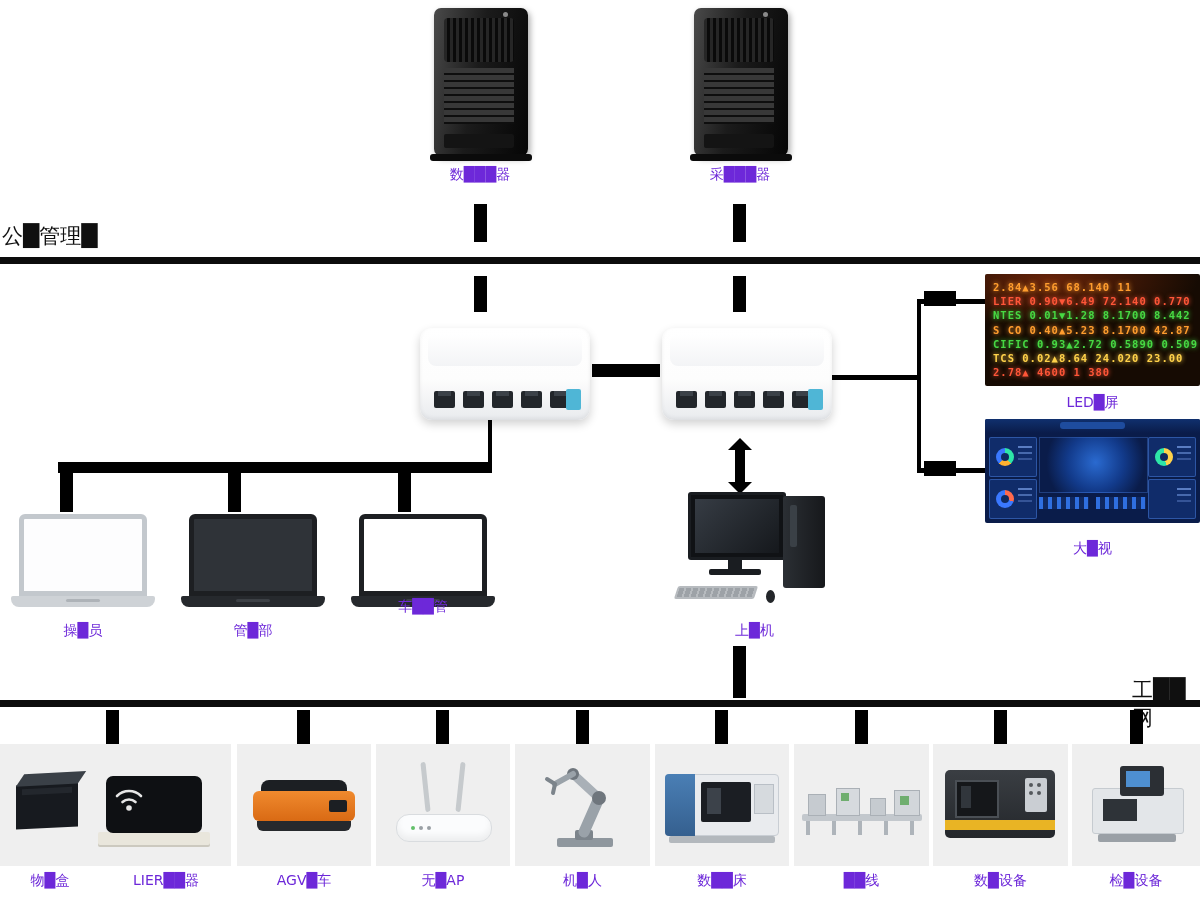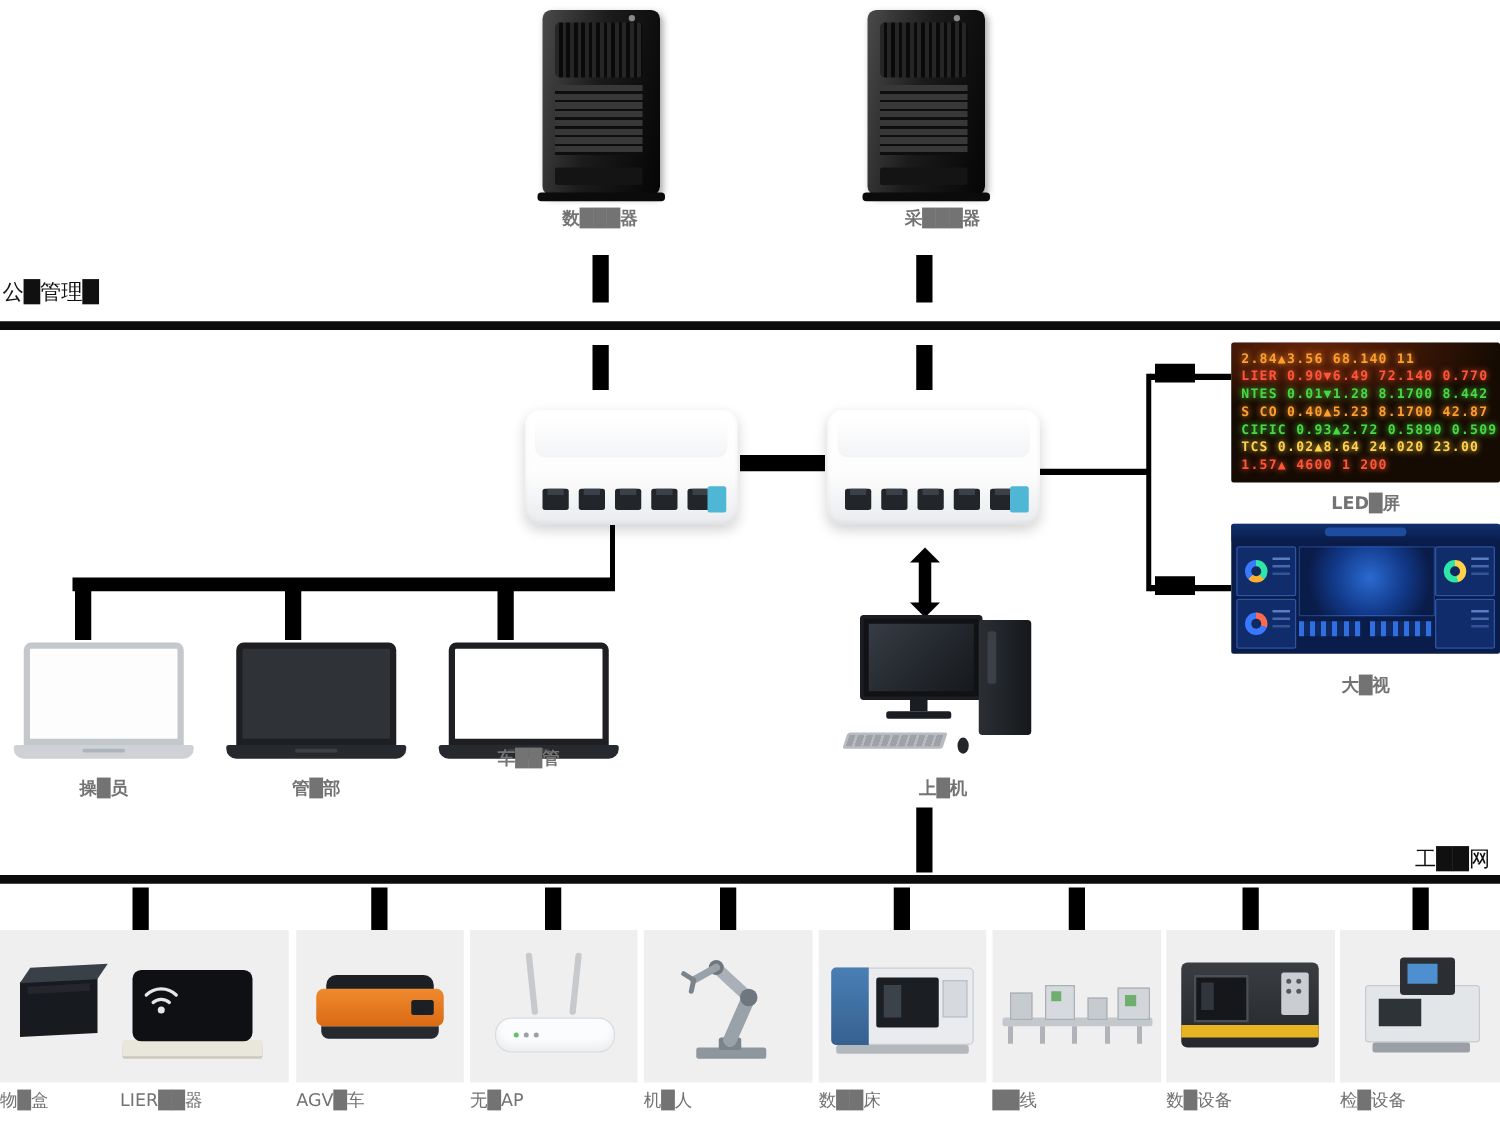--- a/index.html
+++ b/index.html
@@ -8,23 +8,23 @@
 
   
   .vbar{position:absolute;width:13px;background:#000;}
   .hbar{position:absolute;height:11px;background:#000;}
   .thinv{position:absolute;width:4px;background:#000;}
   .thinh{position:absolute;height:5px;background:#000;}
   .blk{position:absolute;background:#000;}
   .divider{position:absolute;left:0;width:1200px;height:7px;background:#0c0c0c;}
 
   
-  .lbl{position:absolute;font-size:14px;color:#737373;text-align:center;font-weight:bold;}
-  .zonelbl{position:absolute;font-size:17px;color:#101010;}
-  .eqlbl{position:absolute;top:872px;font-size:14px;color:#737373;text-align:left;}
+  .lbl{position:absolute;font-size:14px;color:#6d28d9;text-align:center;}
+  .zonelbl{position:absolute;font-size:21px;color:#101010;}
+  .eqlbl{position:absolute;top:872px;font-size:14px;color:#6d28d9;text-align:center;}
 
   
   .server{position:absolute;width:94px;height:148px;border-radius:7px;
           background:linear-gradient(100deg,#4a4a4a,#1b1b1b 45%,#050505);
           box-shadow:2px 3px 6px rgba(0,0,0,.35);}
   .server::after{content:"";position:absolute;left:-4px;right:-4px;bottom:-5px;height:7px;background:#0b0b0b;border-radius:3px;}
   .server .vent{position:absolute;left:10px;top:10px;right:14px;height:44px;border-radius:4px;
           background:repeating-linear-gradient(90deg,#262626 0 3px,#0a0a0a 3px 6px);}
   .server .bays{position:absolute;left:10px;top:60px;right:14px;height:56px;
           background:repeating-linear-gradient(180deg,#383838 0 5px,#0e0e0e 5px 7px);}
@@ -191,21 +191,21 @@
       <div class="foot"></div>
   </div>
   <div class="lbl" style="left:410px;top:166px;width:140px;">数███器</div>
 
   <div class="server" style="left:694px;top:8px;">
     <div class="pwr"></div>
       <div class="vent"></div>
       <div class="bays"></div>
       <div class="foot"></div>
   </div>
-  <div class="lbl" style="left:684px;top:166px;width:140px;">采███器</div>
+  <div class="lbl" style="left:670px;top:166px;width:140px;">采███器</div>
 
   <div class="vbar" style="left:474px;top:204px;height:38px;"></div>
   <div class="vbar" style="left:733px;top:204px;height:38px;"></div>
 
   <div class="vbar" style="left:474px;top:276px;height:36px;"></div>
   <div class="vbar" style="left:733px;top:276px;height:36px;"></div>
 
   <div class="switch" style="left:420px;top:328px;">
     <div class="body"></div>
       <div class="sheen"></div>
@@ -239,21 +239,21 @@
   <div class="blk" style="left:924px;top:291px;width:32px;height:15px;"></div>
   <div class="blk" style="left:924px;top:461px;width:32px;height:15px;"></div>
 
   <div class="led">
     <div class="led-row c-or">2.84▲3.56 68.140 11</div>
     <div class="led-row c-rd">LIER 0.90▼6.49 72.140 0.770</div>
     <div class="led-row c-gr">NTES 0.01▼1.28 8.1700 8.442</div>
     <div class="led-row c-or">S CO 0.40▲5.23 8.1700 42.87</div>
     <div class="led-row c-gr">CIFIC 0.93▲2.72 0.5890 0.509</div>
     <div class="led-row c-yl">TCS 0.02▲8.64 24.020 23.00</div>
-    <div class="led-row c-rd">1.57▲ 4600 1 200</div>
+    <div class="led-row c-rd">2.78▲ 4600 1 380</div>
   </div>
   <div class="lbl" style="left:985px;top:394px;width:215px;">LED█屏</div>
 
   <div class="dash">
     <div class="d-hd"></div>
     <div class="d-p p1">
         <span class="donut"></span>
       </div>
     <div class="d-p p2">
         <span class="donut dn2"></span>

